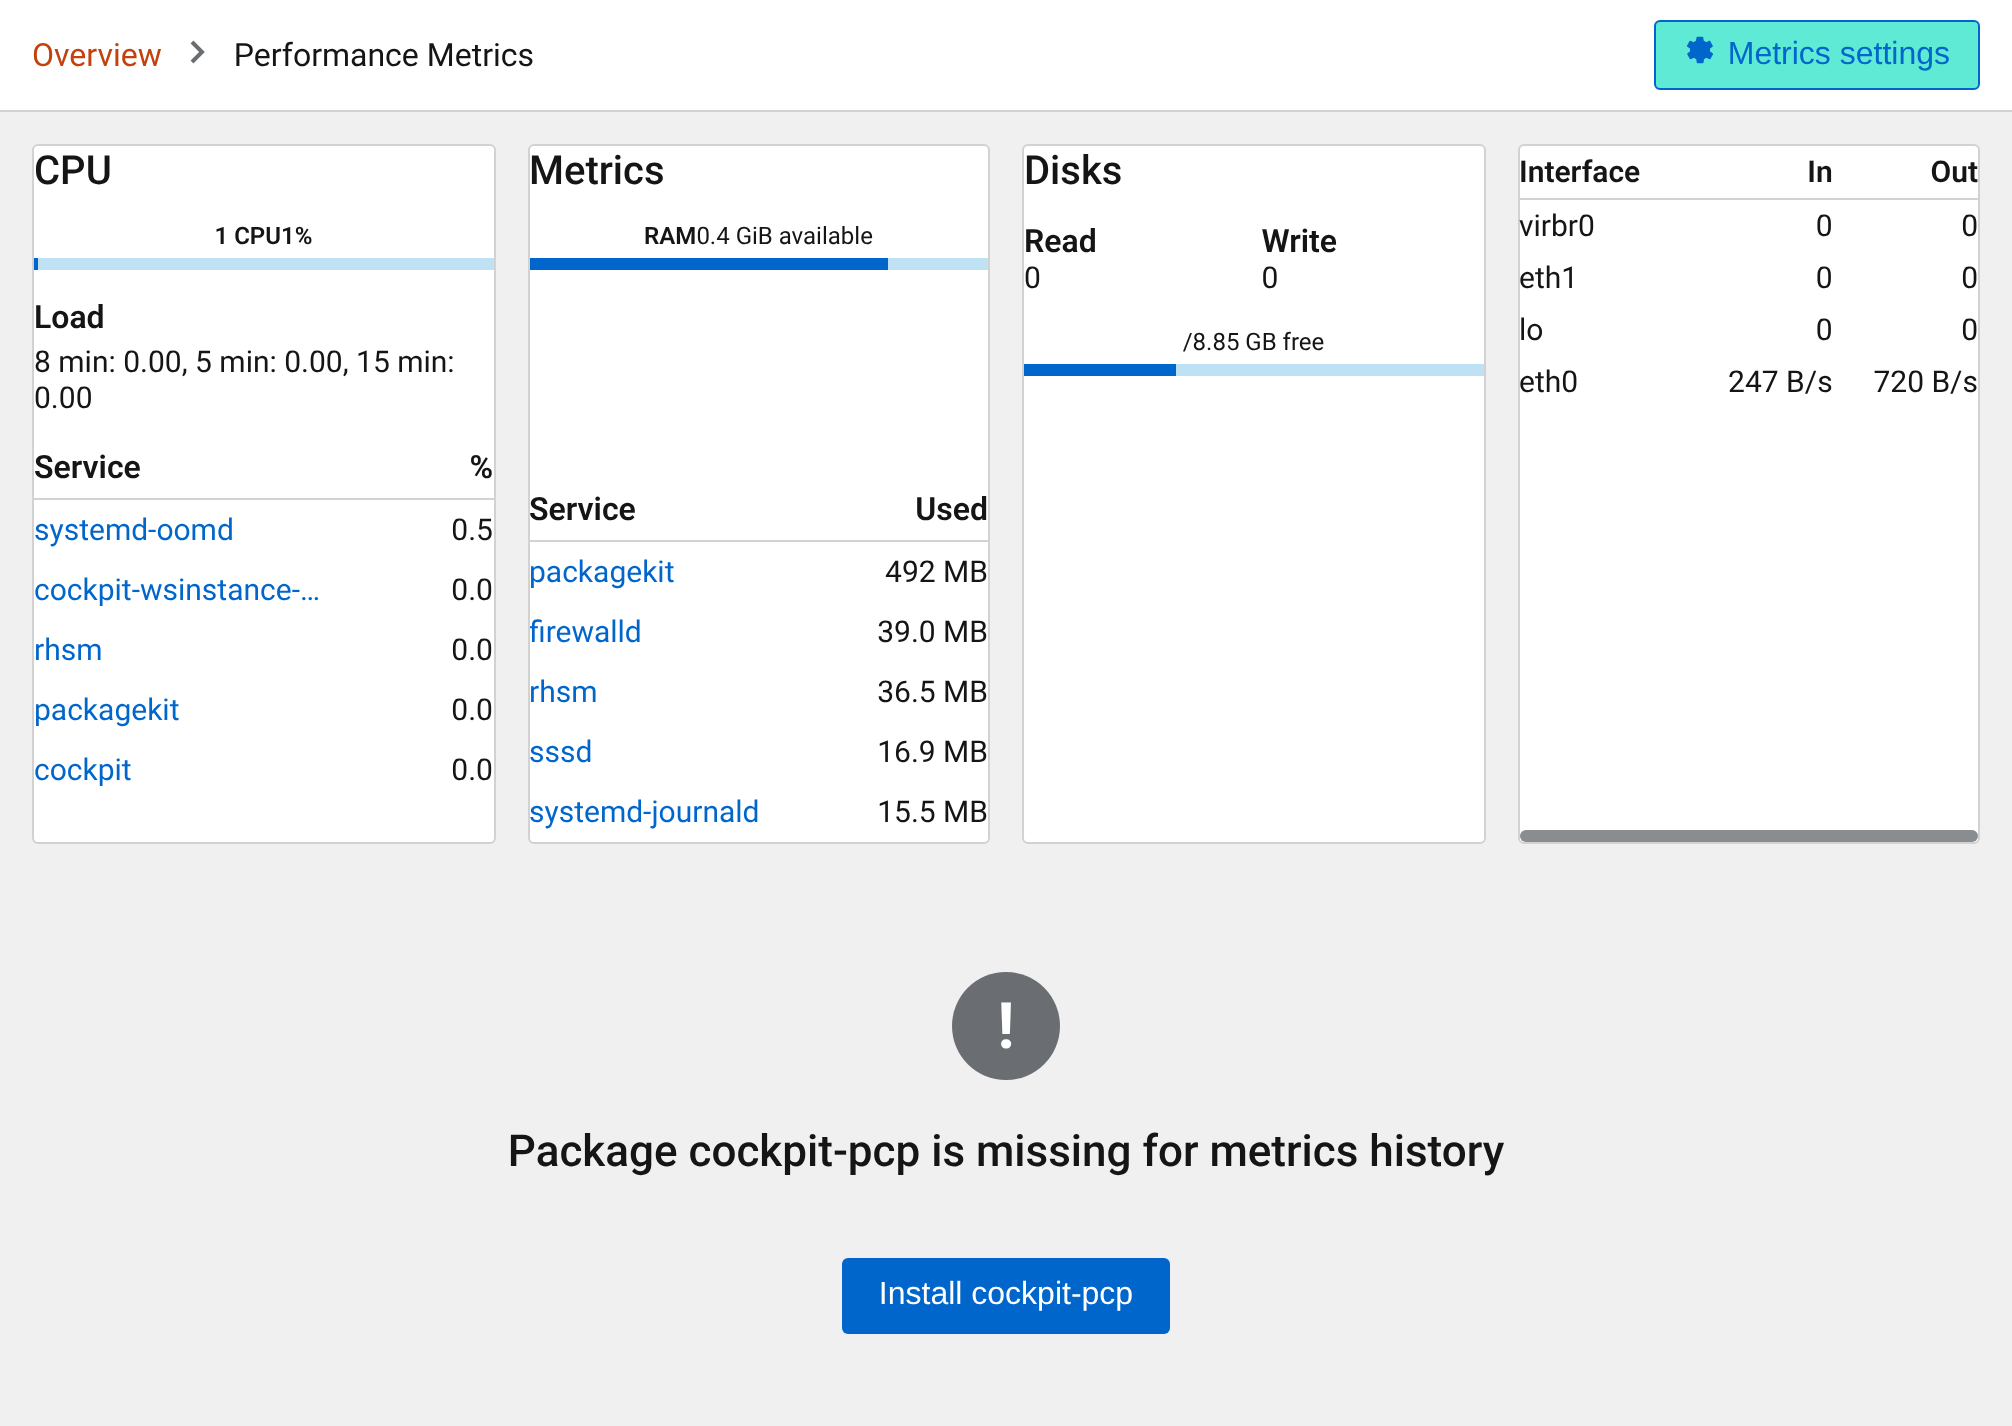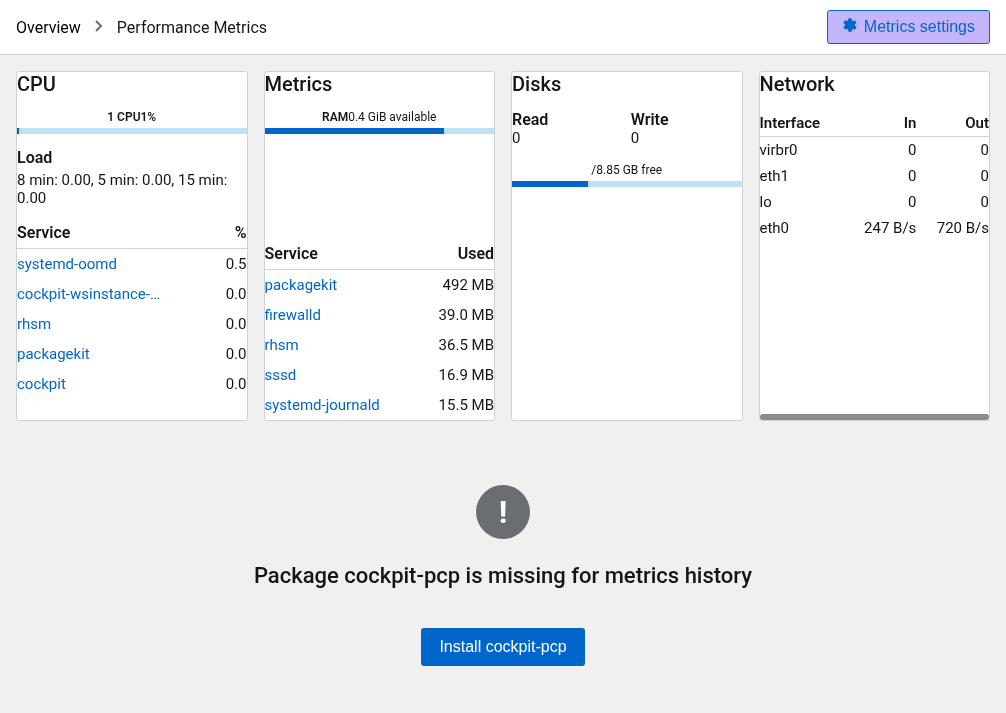--- a/index.html
+++ b/index.html
@@ -1,24 +1,24 @@
 <!DOCTYPE html>
 <html><head>
 <meta charset="utf-8">
 <style>
   * { box-sizing: border-box; margin: 0; padding: 0; }
   body { font-family: -apple-system, BlinkMacSystemFont, "Segoe UI", Roboto, "Helvetica Neue", Arial, sans-serif; font-size: 16px; color: #151515; background: #f0f0f0; }
   
   .header-bar { background: #fff; border-bottom: 1px solid #d2d2d2; padding: 10px 16px; display: flex; justify-content: space-between; align-items: center; }
   .breadcrumb { display: flex; align-items: center; gap: 14px; }
-  .breadcrumb a { color: #000000; text-decoration: none; }
+  .breadcrumb a { color: #c2410c; text-decoration: none; }
   .breadcrumb-sep { color: #6a6e73; font-size: 12px; }
   .breadcrumb-current { color: #151515; }
   
-  .btn-outline { border: 1px solid #0066cc; color: #0066cc; background: #c4b5fd; padding: 6px 14px; border-radius: 3px; cursor: pointer; font-size: 16px; display: inline-flex; align-items: center; gap: 6px; }
+  .btn-outline { border: 1px solid #0066cc; color: #0066cc; background: #5eead4; padding: 6px 14px; border-radius: 3px; cursor: pointer; font-size: 16px; display: inline-flex; align-items: center; gap: 6px; }
   
   .content { padding: 16px; display: flex; flex-direction: column; gap: 24px; }
   .cards { display: grid; grid-template-columns: repeat(4, 1fr); gap: 16px; }
   .card { background: #fff; border: 1px solid #d2d2d2; border-radius: 3px; padding: 0; }
   .card h2 { font-size: 20px; font-weight: 500; margin-bottom: 14px; }
   
   .stat-row { display: flex; justify-content: center; align-items: baseline; margin-bottom: 4px; font-size: 12px; }
   .stat-row.bold { font-weight: 600; }
   
   .progress { width: 100%; height: 6px; background: #bee1f4; border-radius: 0; margin-bottom: 14px; overflow: hidden; }
@@ -199,21 +199,20 @@
       <div class="stat-row">
         <span>/</span>
         <span>8.85 GB free</span>
       </div>
       <div class="progress">
         <div class="progress-fill" id="disk-fill" style="width: 33%;"></div>
       </div>
     </div>
 
     <div class="card" style="display:flex;flex-direction:column;">
-      <h2>Network</h2>
       <table class="net-table">
         <thead>
           <tr>
             <th>Interface</th>
             <th>In</th>
             <th>Out</th>
           </tr>
         </thead>
         <tbody id="net-body">
             <tr>

